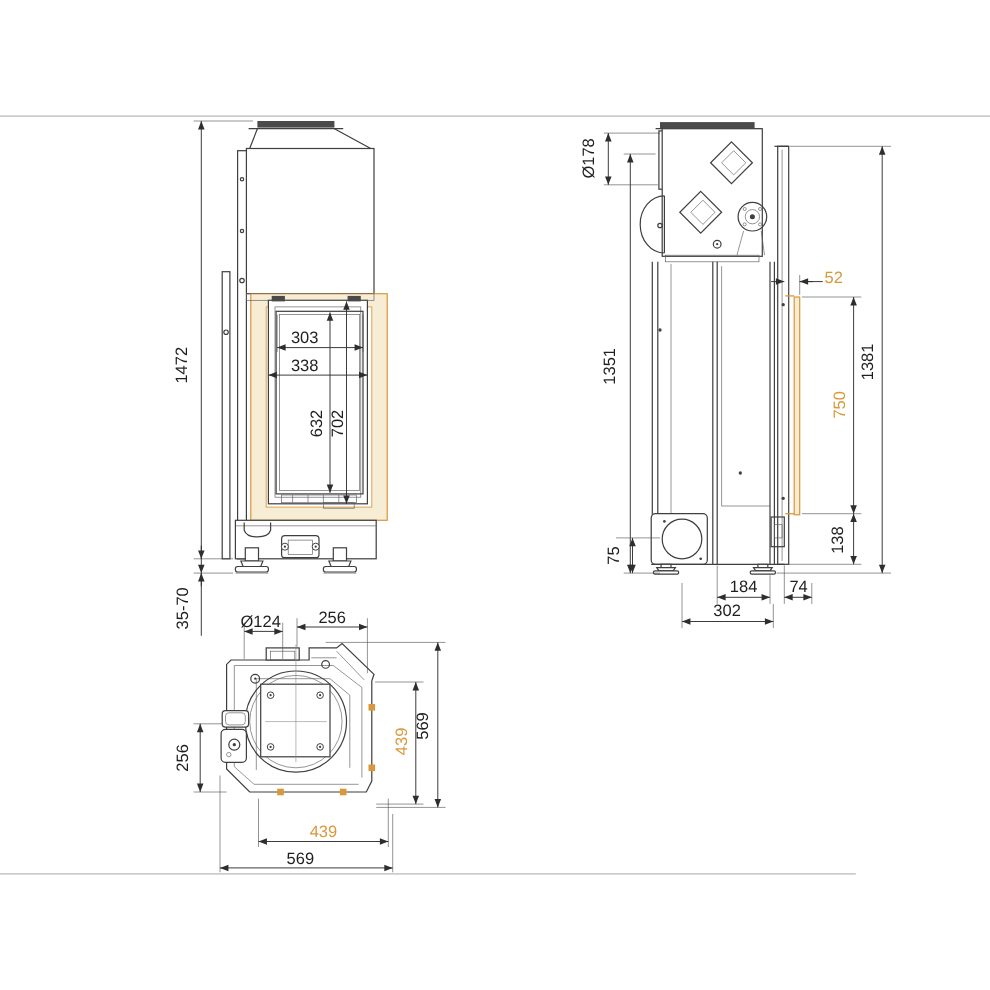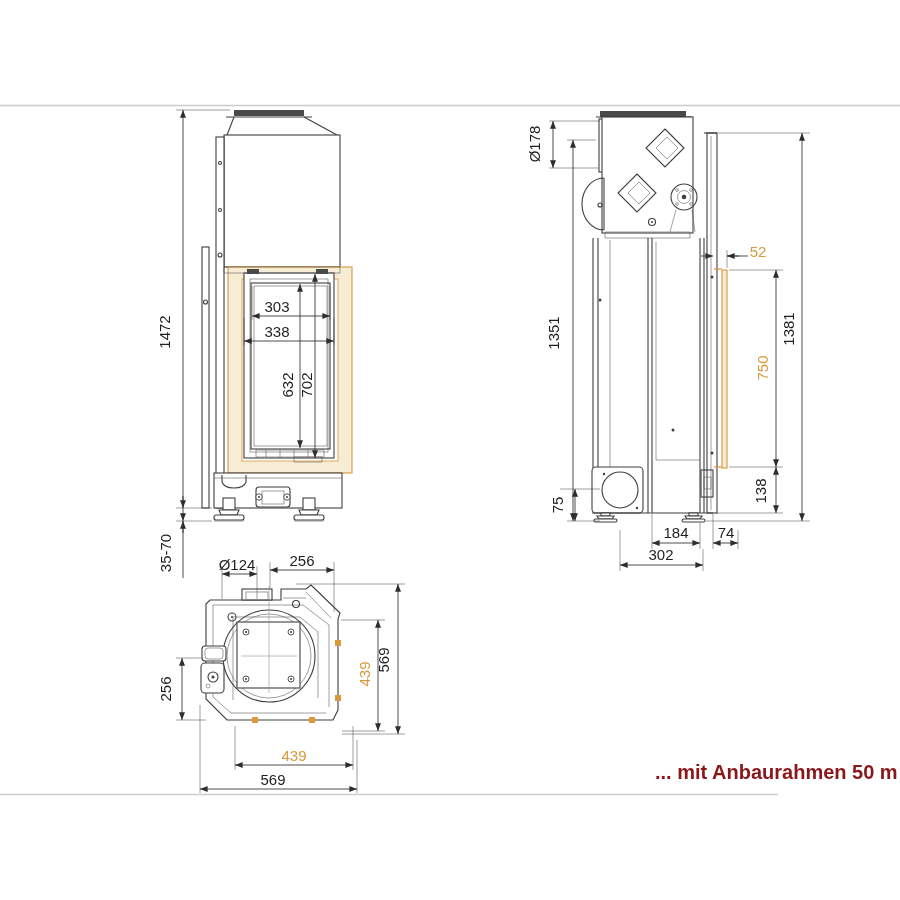--- a/index.html
+++ b/index.html
@@ -332,14 +332,13 @@
     <line class="dim" x1="235" y1="765" x2="353" y2="765" marker-start="url(#ar)" marker-end="url(#ar)"></line>
     <text class="dt dto" x="294" y="761" text-anchor="middle">439</text>
 
     <line class="ext" x1="200" y1="705" x2="200" y2="793"></line>
     <line class="ext" x1="357" y1="740" x2="357" y2="793"></line>
     <line class="dim" x1="200" y1="789" x2="357" y2="789" marker-start="url(#ar)" marker-end="url(#ar)"></line>
     <text class="dt" x="273" y="785" text-anchor="middle">569</text>
   </g>
 </svg>
 
-<div class="note">... mit Anbaurahmen 50 m</div>
 </div>
 
 </body></html>

